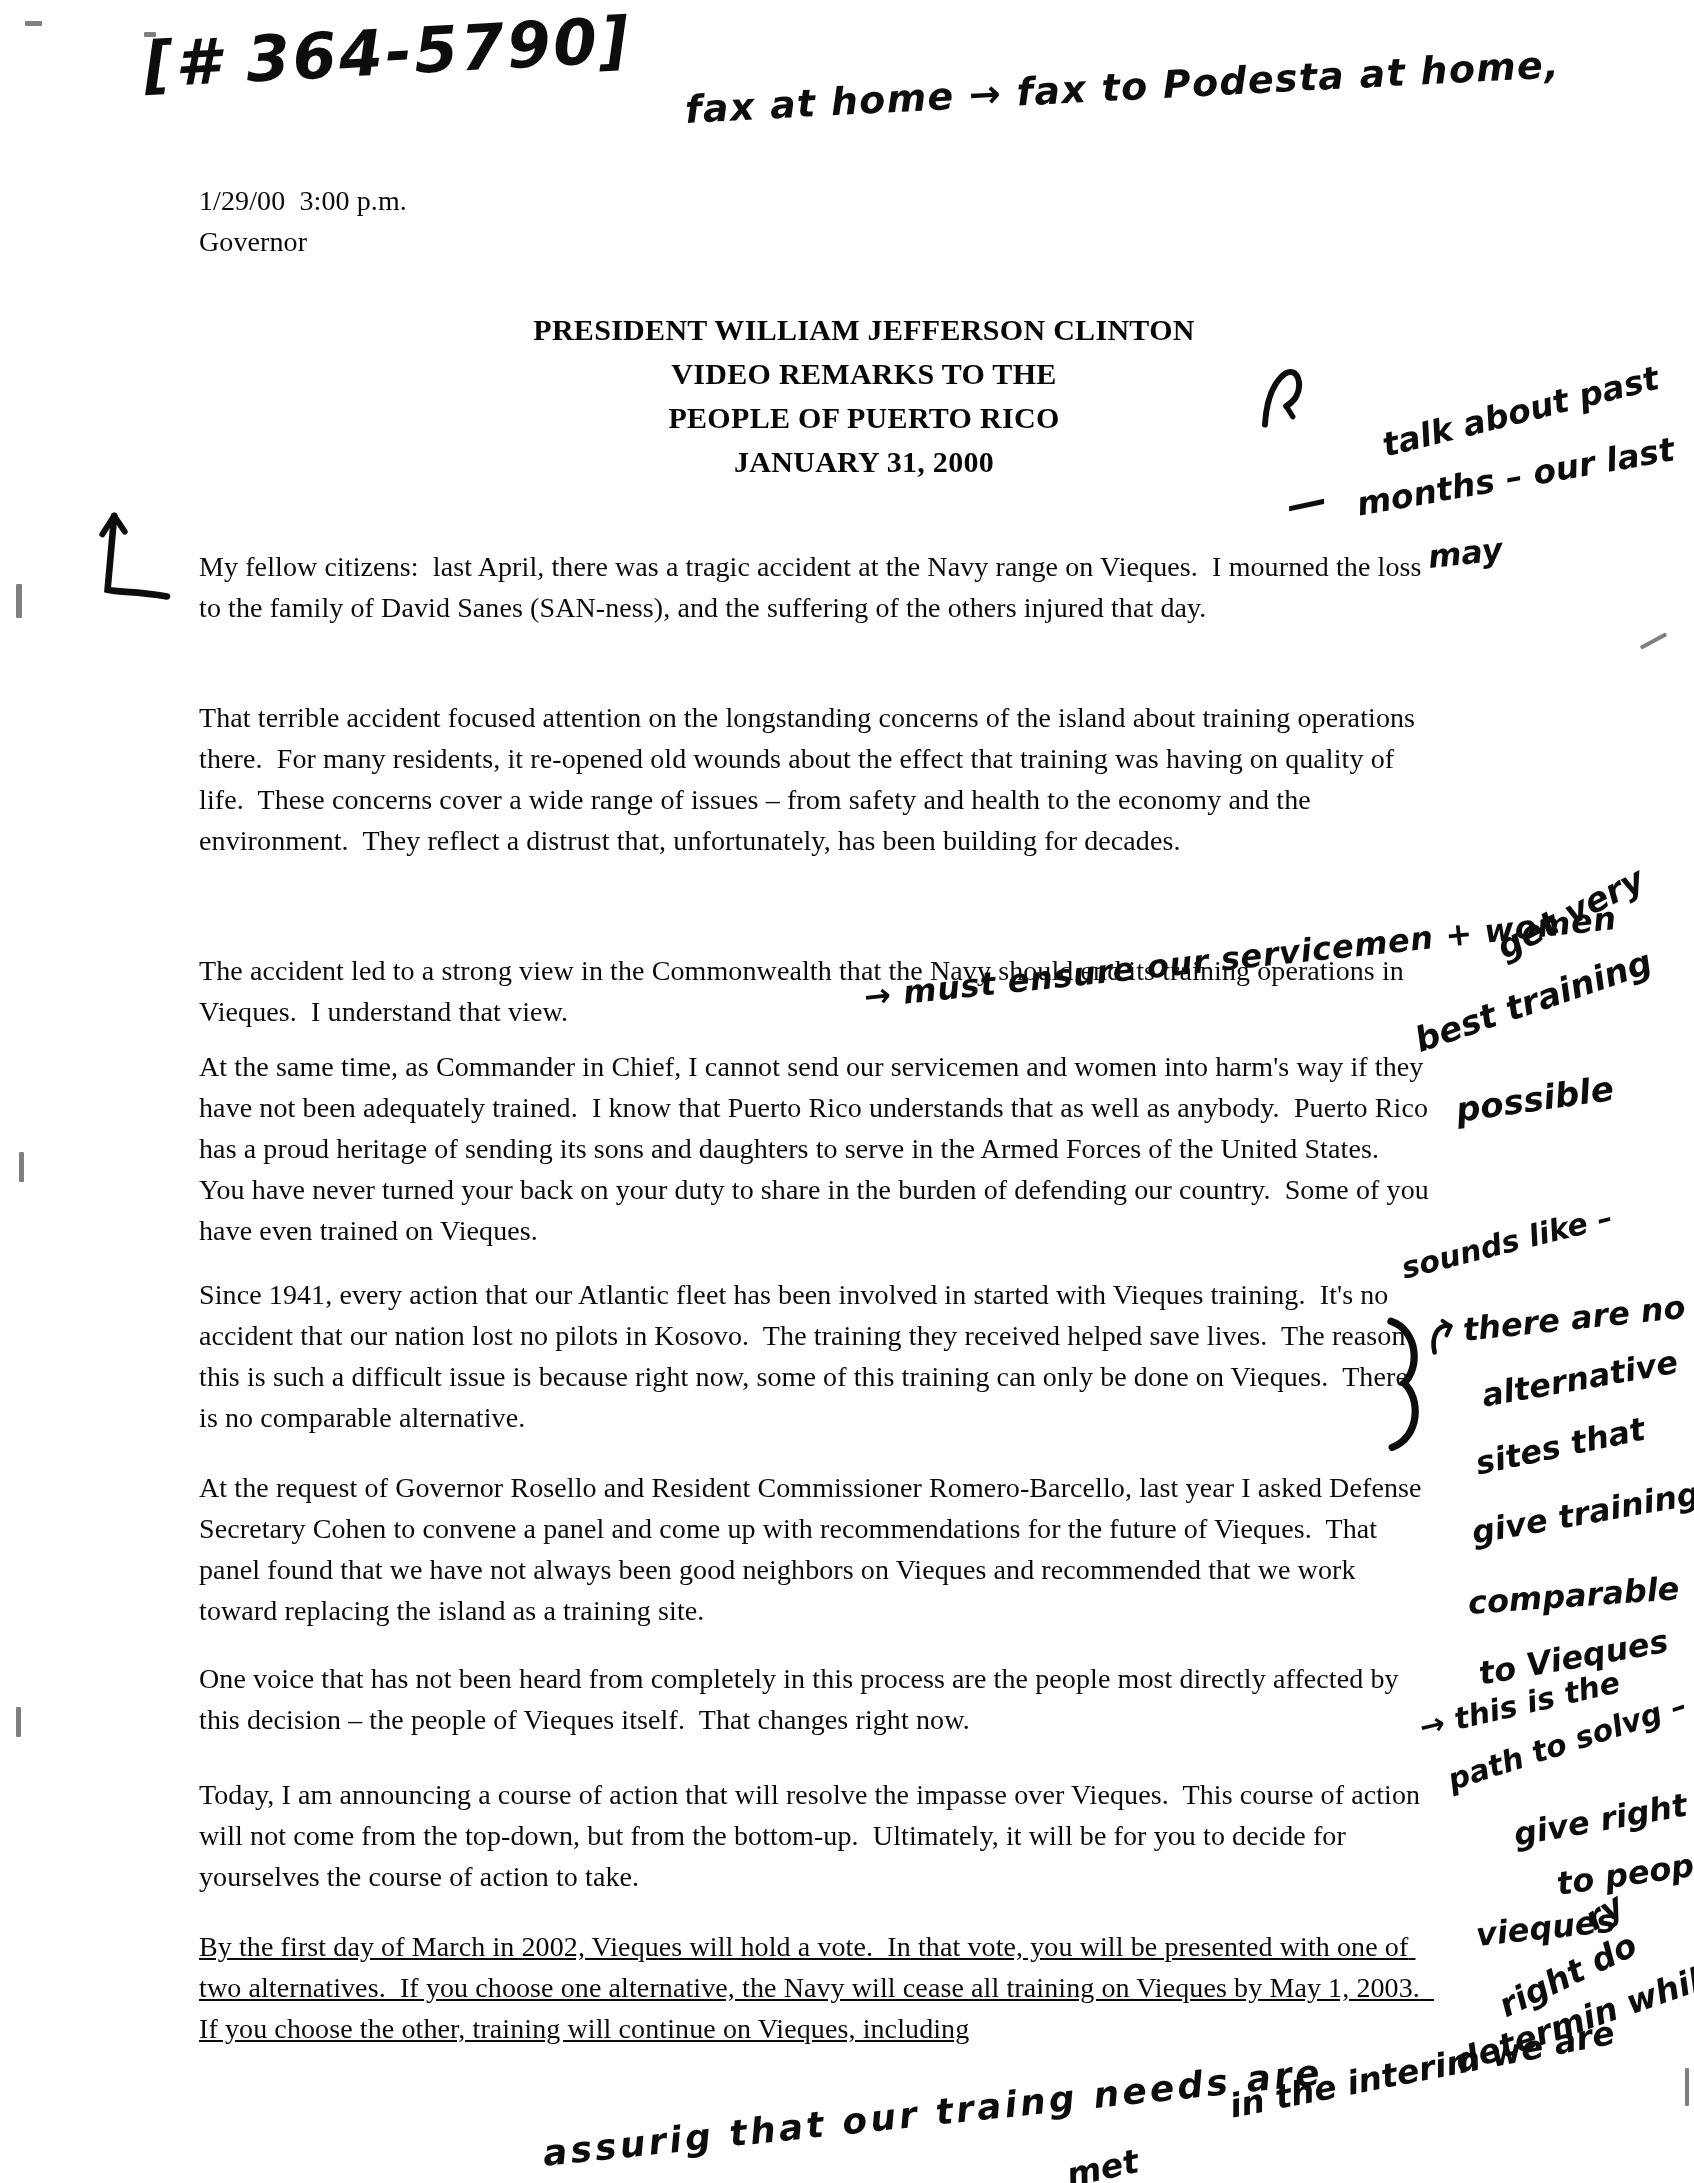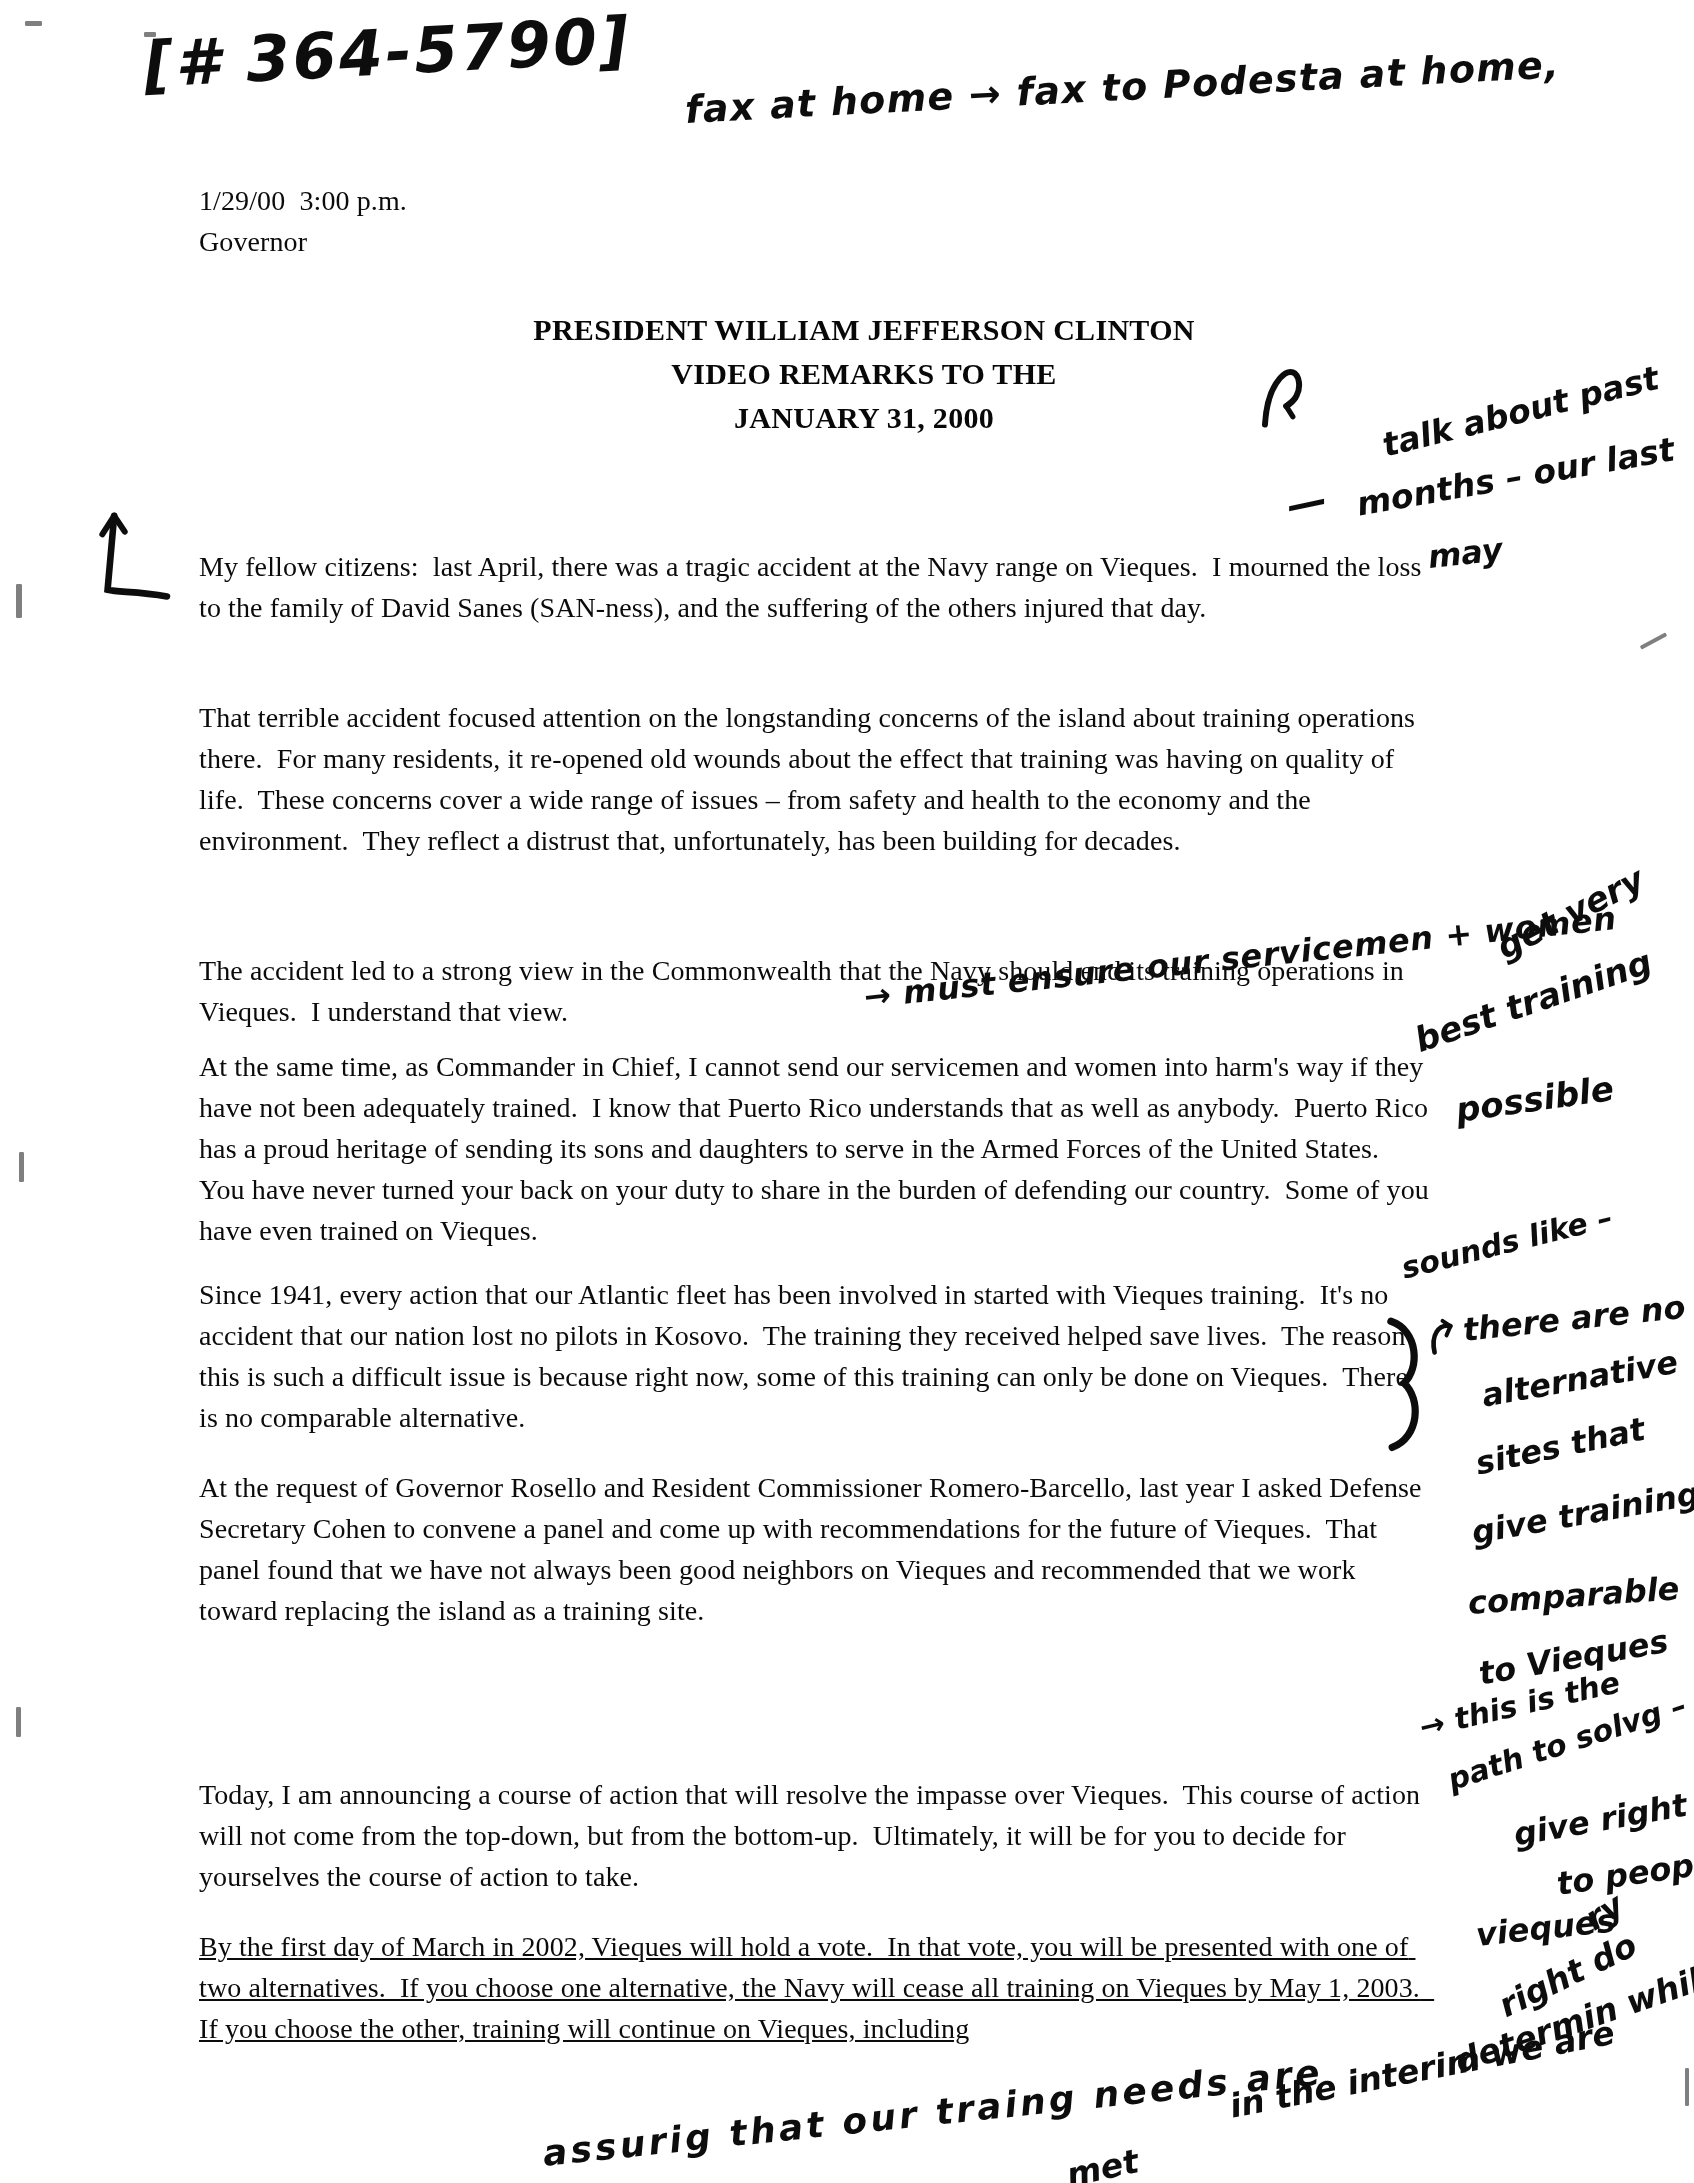--- a/index.html
+++ b/index.html
@@ -61,20 +61,21 @@
 
   <span class="hw" style="left:144px; top:34px; font-size:63px; letter-spacing:2.6px; transform:rotate(-3deg);">[# 364-5790]</span>
   <span class="hw" style="left:685px; top:91px; font-size:38px; letter-spacing:1.3px; transform:rotate(-3deg);">fax at home → fax to Podesta at home,</span>
 
   <p class="typed" style="left:199px; top:180px;">1/29/00  3:00 p.m.</p>
   <p class="typed" style="left:199px; top:221px;">Governor</p>
 
   <div class="title-block">
     <div>PRESIDENT WILLIAM JEFFERSON CLINTON</div>
     <div>VIDEO REMARKS TO THE</div>
+    <div>PEOPLE OF PUERTO RICO</div>
     <div>JANUARY 31, 2000</div>
   </div>
 
   <div class="doodle" style="left:1257px; top:357px;">
     <svg width="53" height="73" viewBox="0 0 80 110" fill="none">
       <path d="M12 102 C 16 34 52 6 62 32 C 68 52 56 68 44 74" stroke="#0d0d0d" stroke-width="9" stroke-linecap="round"></path>
       <path d="M44 74 L58 62 M44 74 L54 90" stroke="#0d0d0d" stroke-width="8" stroke-linecap="round"></path>
     </svg>
   </div>
 
@@ -88,20 +89,21 @@
       <path d="M38 18 L20 46 M38 18 L54 42" stroke="#0d0d0d" stroke-width="9" stroke-linecap="round"></path>
     </svg>
   </div>
 
   <p class="typed body-text" style="top:546px;">My fellow citizens:  last April, there was a tragic accident at the Navy range on Vieques.  I mourned the loss to the family of David Sanes (SAN-ness), and the suffering of the others injured that day.</p>
   <p class="typed body-text" style="top:697px;">That terrible accident focused attention on the longstanding concerns of the island about training operations there.  For many residents, it re-opened old wounds about the effect that training was having on quality of life.  These concerns cover a wide range of issues – from safety and health to the economy and the environment.  They reflect a distrust that, unfortunately, has been building for decades.</p>
   <p class="typed body-text" style="top:950px;">The accident led to a strong view in the Commonwealth that the Navy should end its training operations in Vieques.  I understand that view.</p>
   <p class="typed body-text" style="top:1046px;">At the same time, as Commander in Chief, I cannot send our servicemen and women into harm's way if they have not been adequately trained.  I know that Puerto Rico understands that as well as anybody.  Puerto Rico has a proud heritage of sending its sons and daughters to serve in the Armed Forces of the United States.  You have never turned your back on your duty to share in the burden of defending our country.  Some of you have even trained on Vieques.</p>
   <p class="typed body-text" style="top:1274px;">Since 1941, every action that our Atlantic fleet has been involved in started with Vieques training.  It's no accident that our nation lost no pilots in Kosovo.  The training they received helped save lives.  The reason this is such a difficult issue is because right now, some of this training can only be done on Vieques.  There is no comparable alternative.</p>
   <p class="typed body-text" style="top:1467px;">At the request of Governor Rosello and Resident Commissioner Romero-Barcello, last year I asked Defense Secretary Cohen to convene a panel and come up with recommendations for the future of Vieques.  That panel found that we have not always been good neighbors on Vieques and recommended that we work toward replacing the island as a training site.</p>
+  <p class="typed body-text" style="top:1658px;">One voice that has not been heard from completely in this process are the people most directly affected by this decision – the people of Vieques itself.  That changes right now.</p>
   <p class="typed body-text" style="top:1774px;">Today, I am announcing a course of action that will resolve the impasse over Vieques.  This course of action will not come from the top-down, but from the bottom-up.  Ultimately, it will be for you to decide for yourselves the course of action to take.</p>
   <p class="typed body-text" style="top:1926px;text-decoration:underline;">By the first day of March in 2002, Vieques will hold a vote.  In that vote, you will be presented with one of two alternatives.  If you choose one alternative, the Navy will cease all training on Vieques by May 1, 2003.  If you choose the other, training will continue on Vieques, including</p>
 
   <span class="hw" style="left:1428px; top:541px; font-size:32px; transform:rotate(-6deg);">may</span>
 
   <span class="hw" style="left:864px; top:981px; font-size:32px; letter-spacing:0.7px; transform:rotate(-6deg);">→ must ensure our servicemen + women</span>
   <span class="hw" style="left:1499px; top:932px; font-size:34px; transform:rotate(-27deg);">get very</span>
   <span class="hw" style="left:1416px; top:1024px; font-size:34px; transform:rotate(-19deg);">best training</span>
   <span class="hw" style="left:1456px; top:1093px; font-size:34px; transform:rotate(-8deg);">possible</span>
 

